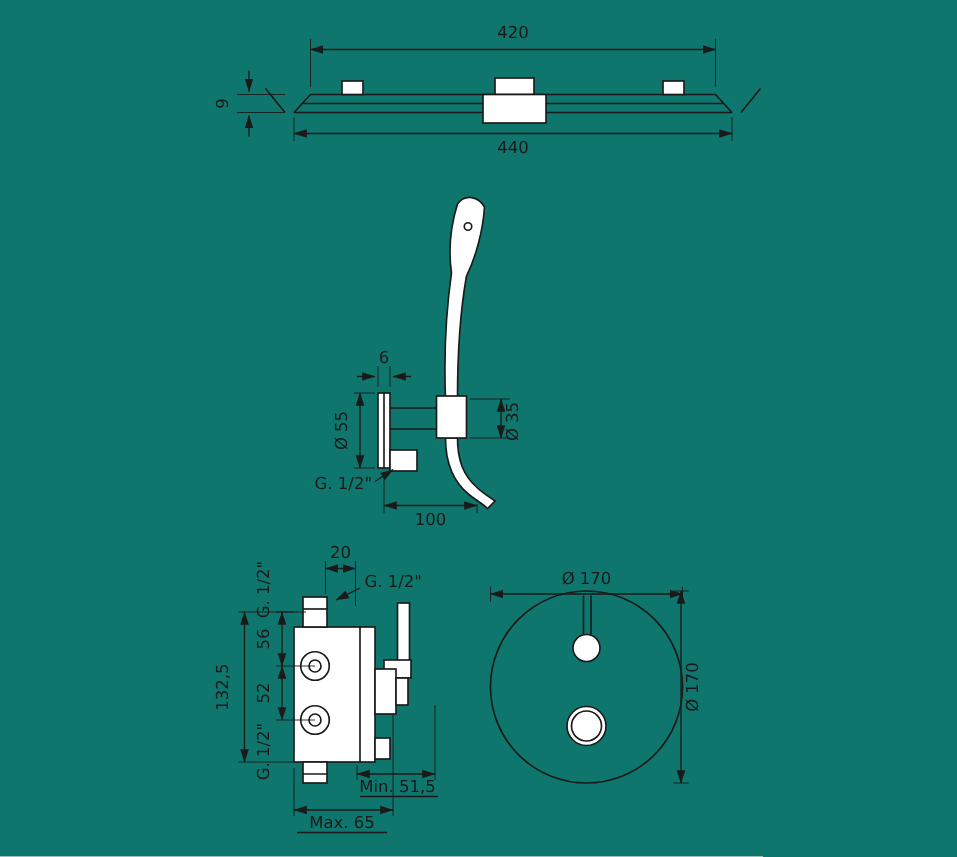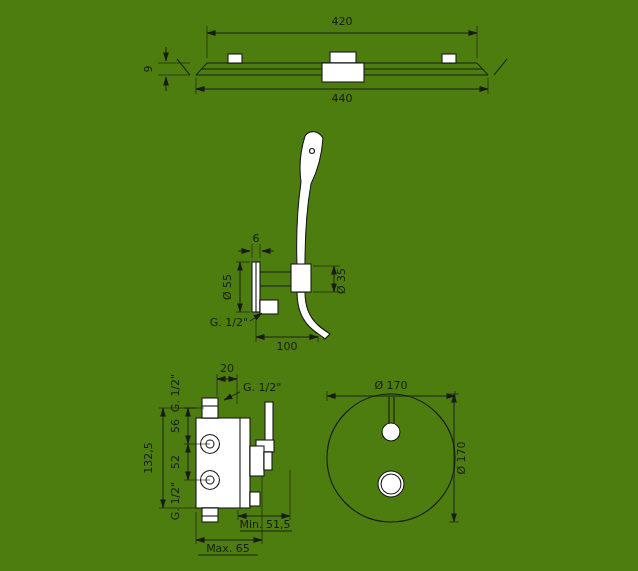--- a/index.html
+++ b/index.html
@@ -4,21 +4,21 @@
 <style>
   html, body {
     margin: 0;
     padding: 0;
     background: #ffffff;
   }
   .canvas {
     position: relative;
     width: 638px;
     height: 571px;
-    background: #4d7c0f;
+    background: #0f766e;
     font-family: "DejaVu Sans", "Liberation Sans", sans-serif;
   }
   svg { display: block; }
   .geo   { stroke: #1a1a1a; stroke-width: 1.1; fill: none; stroke-linecap: butt; }
   .geof  { stroke: #1a1a1a; stroke-width: 1.1; fill: #ffffff; }
   .ext   { stroke: #1a1a1a; stroke-width: 0.6; fill: none; }
   .dim   { stroke: #1a1a1a; stroke-width: 0.9; fill: none; }
   .lbl   { font-family: "DejaVu Sans", "Liberation Sans", sans-serif;
            font-size: 11px; fill: #1a1a1a; }
 </style>

